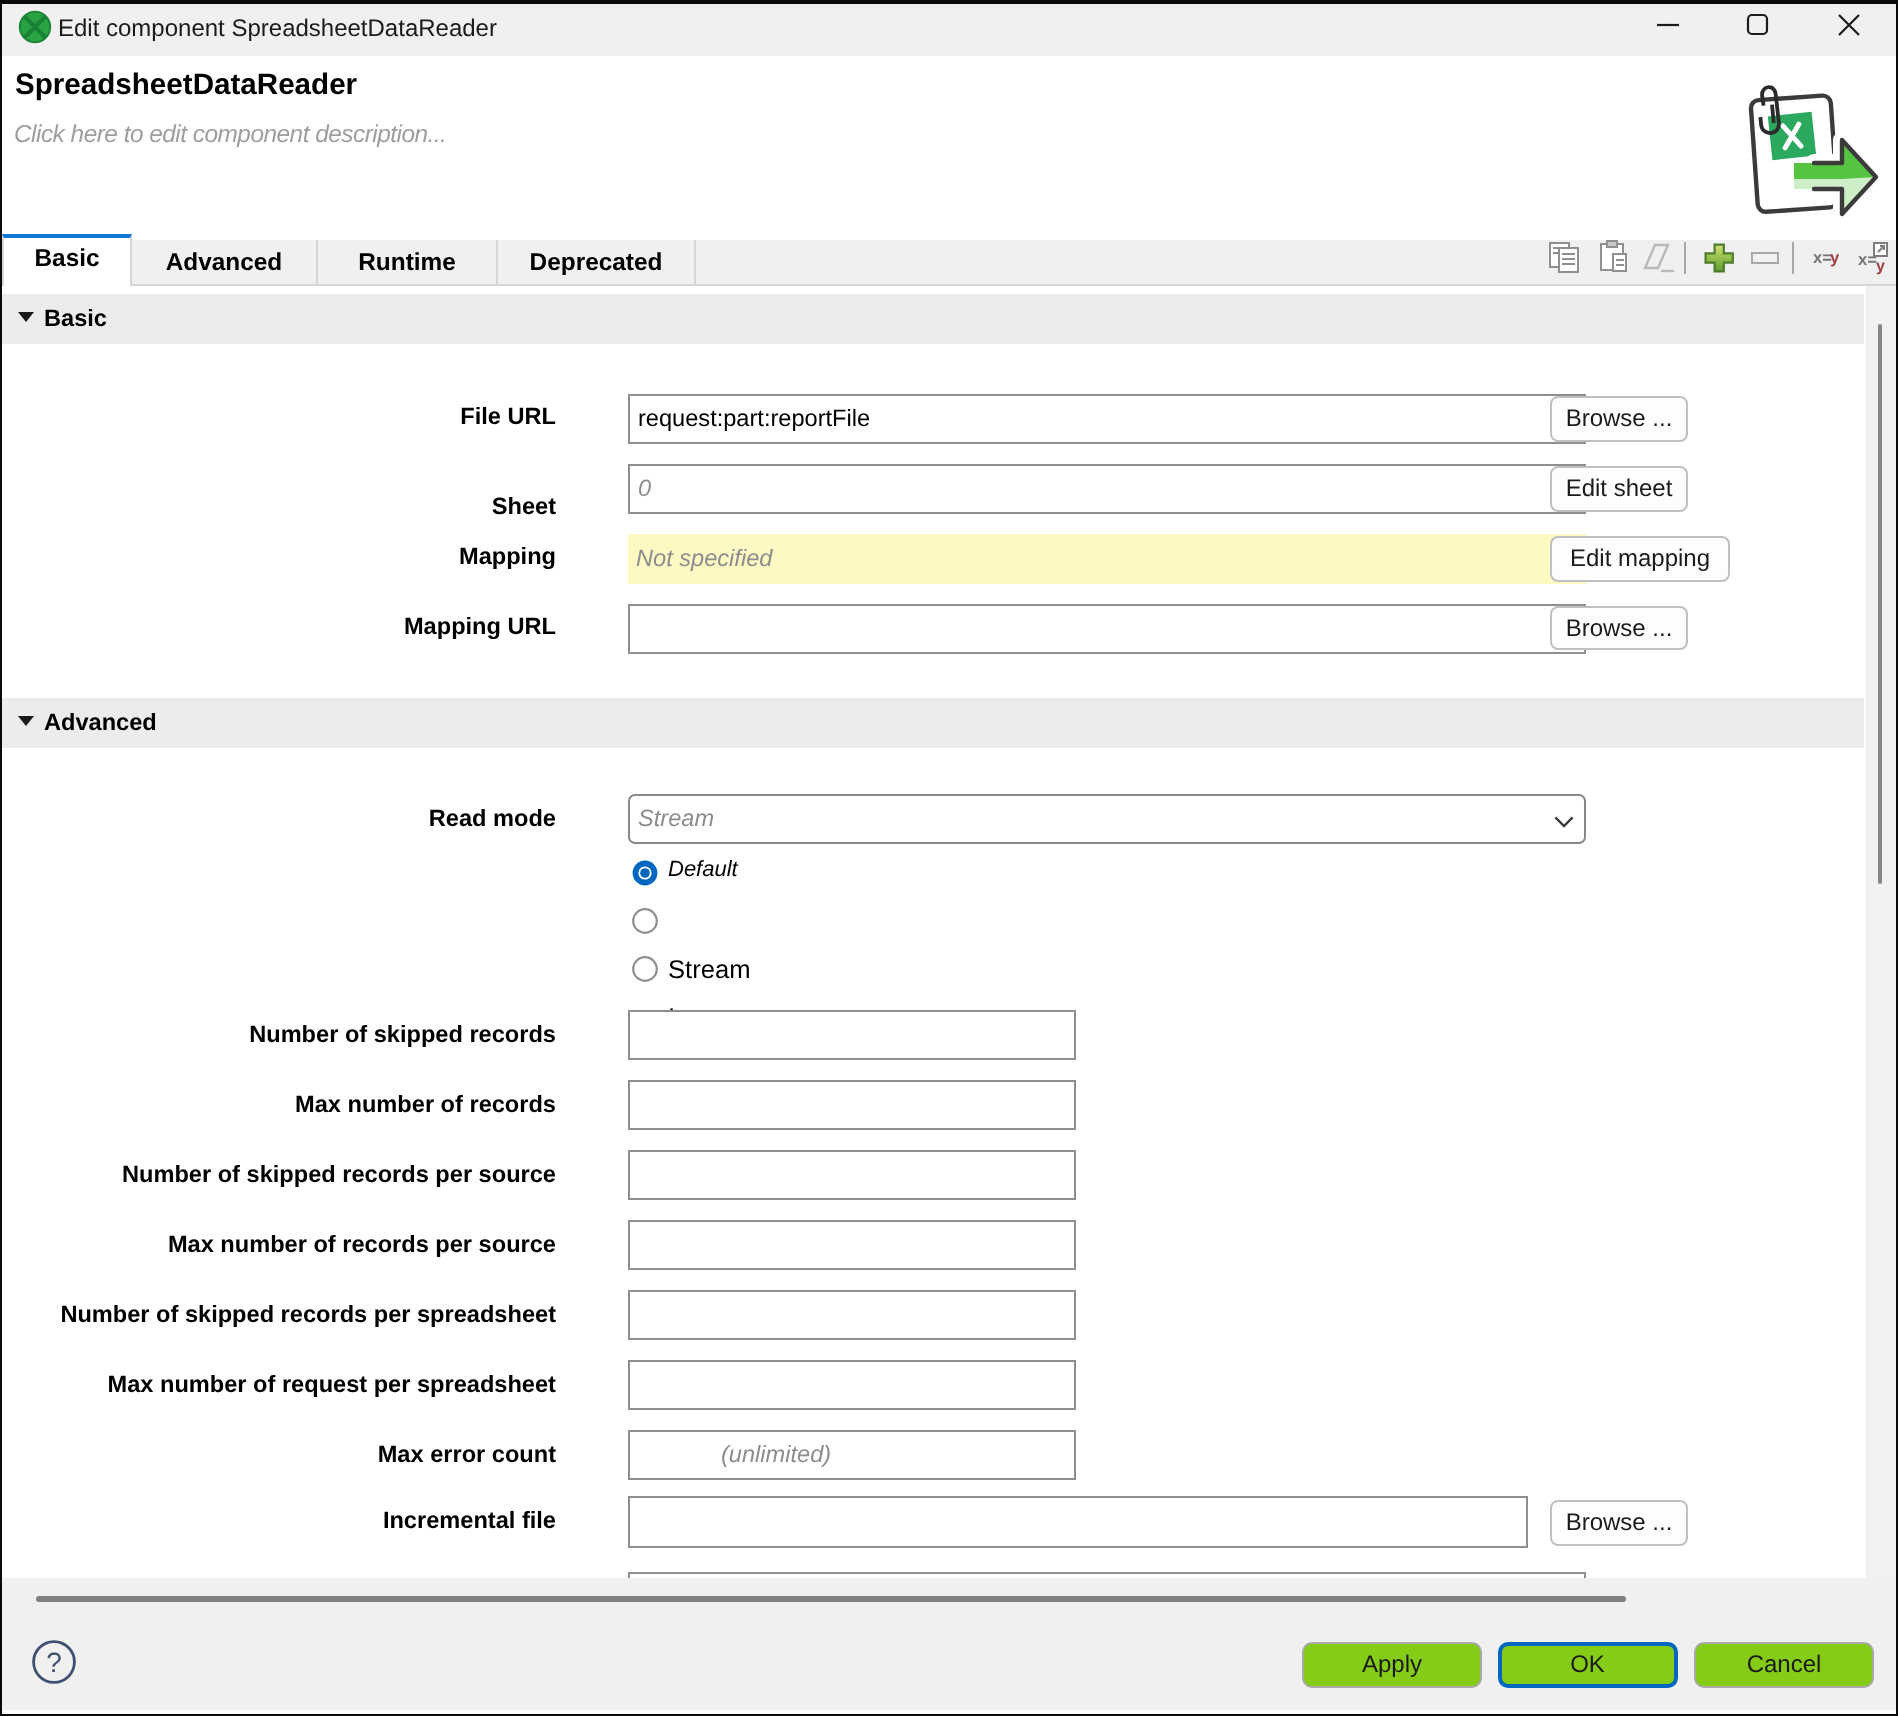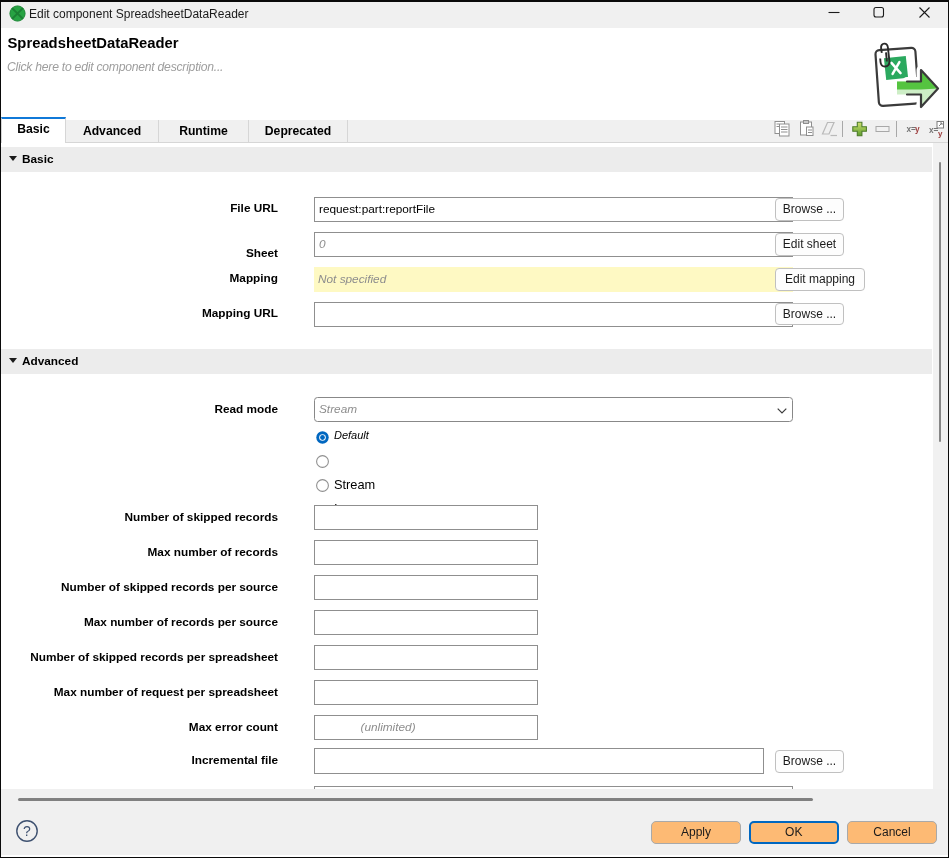--- a/index.html
+++ b/index.html
@@ -27,21 +27,21 @@
   .lbl{position:absolute; right:671px; height:25px; line-height:25px; font-size:11.8px; font-weight:bold; color:#000; white-space:nowrap;}
   .inp{position:absolute; left:313.5px; height:25px; box-sizing:border-box; border:1px solid #8f8f8f; background:#fff;
        font-size:11.8px; color:#000; line-height:23px; padding-left:4.5px; white-space:nowrap;}
   .wide{width:479px;}
   .narrow{width:224.5px;}
   .ph{color:#8d8d8d; font-style:italic;}
   .btn{position:absolute; left:775px; width:69px; height:22.5px; box-sizing:border-box;
        background:#fdfdfd; border:1px solid #c0c0c0; border-radius:4px; font-size:12px; color:#1b1b1b;
        text-align:center; line-height:20.5px;}
   .fbtn{position:absolute; width:90px; height:23px; box-sizing:border-box; top:820.5px;
-       background:#fdba74; border:1px solid #a9a9a9; border-radius:5px; font-size:12px; color:#1b1b1b;
+       background:#84cc16; border:1px solid #a9a9a9; border-radius:5px; font-size:12px; color:#1b1b1b;
        text-align:center; line-height:21px;}
   
   #footer{left:1px; top:789px; width:947px; height:67px; background:#f0f0f0;}
   
   .wb{position:absolute; background:#0a0a0a;}
 </style>
 </head>
 <body>
   <div class="abs" id="titlebar"></div>
   <svg class="abs" style="left:9px; top:5px;" width="17" height="17" viewBox="0 0 17 17">

